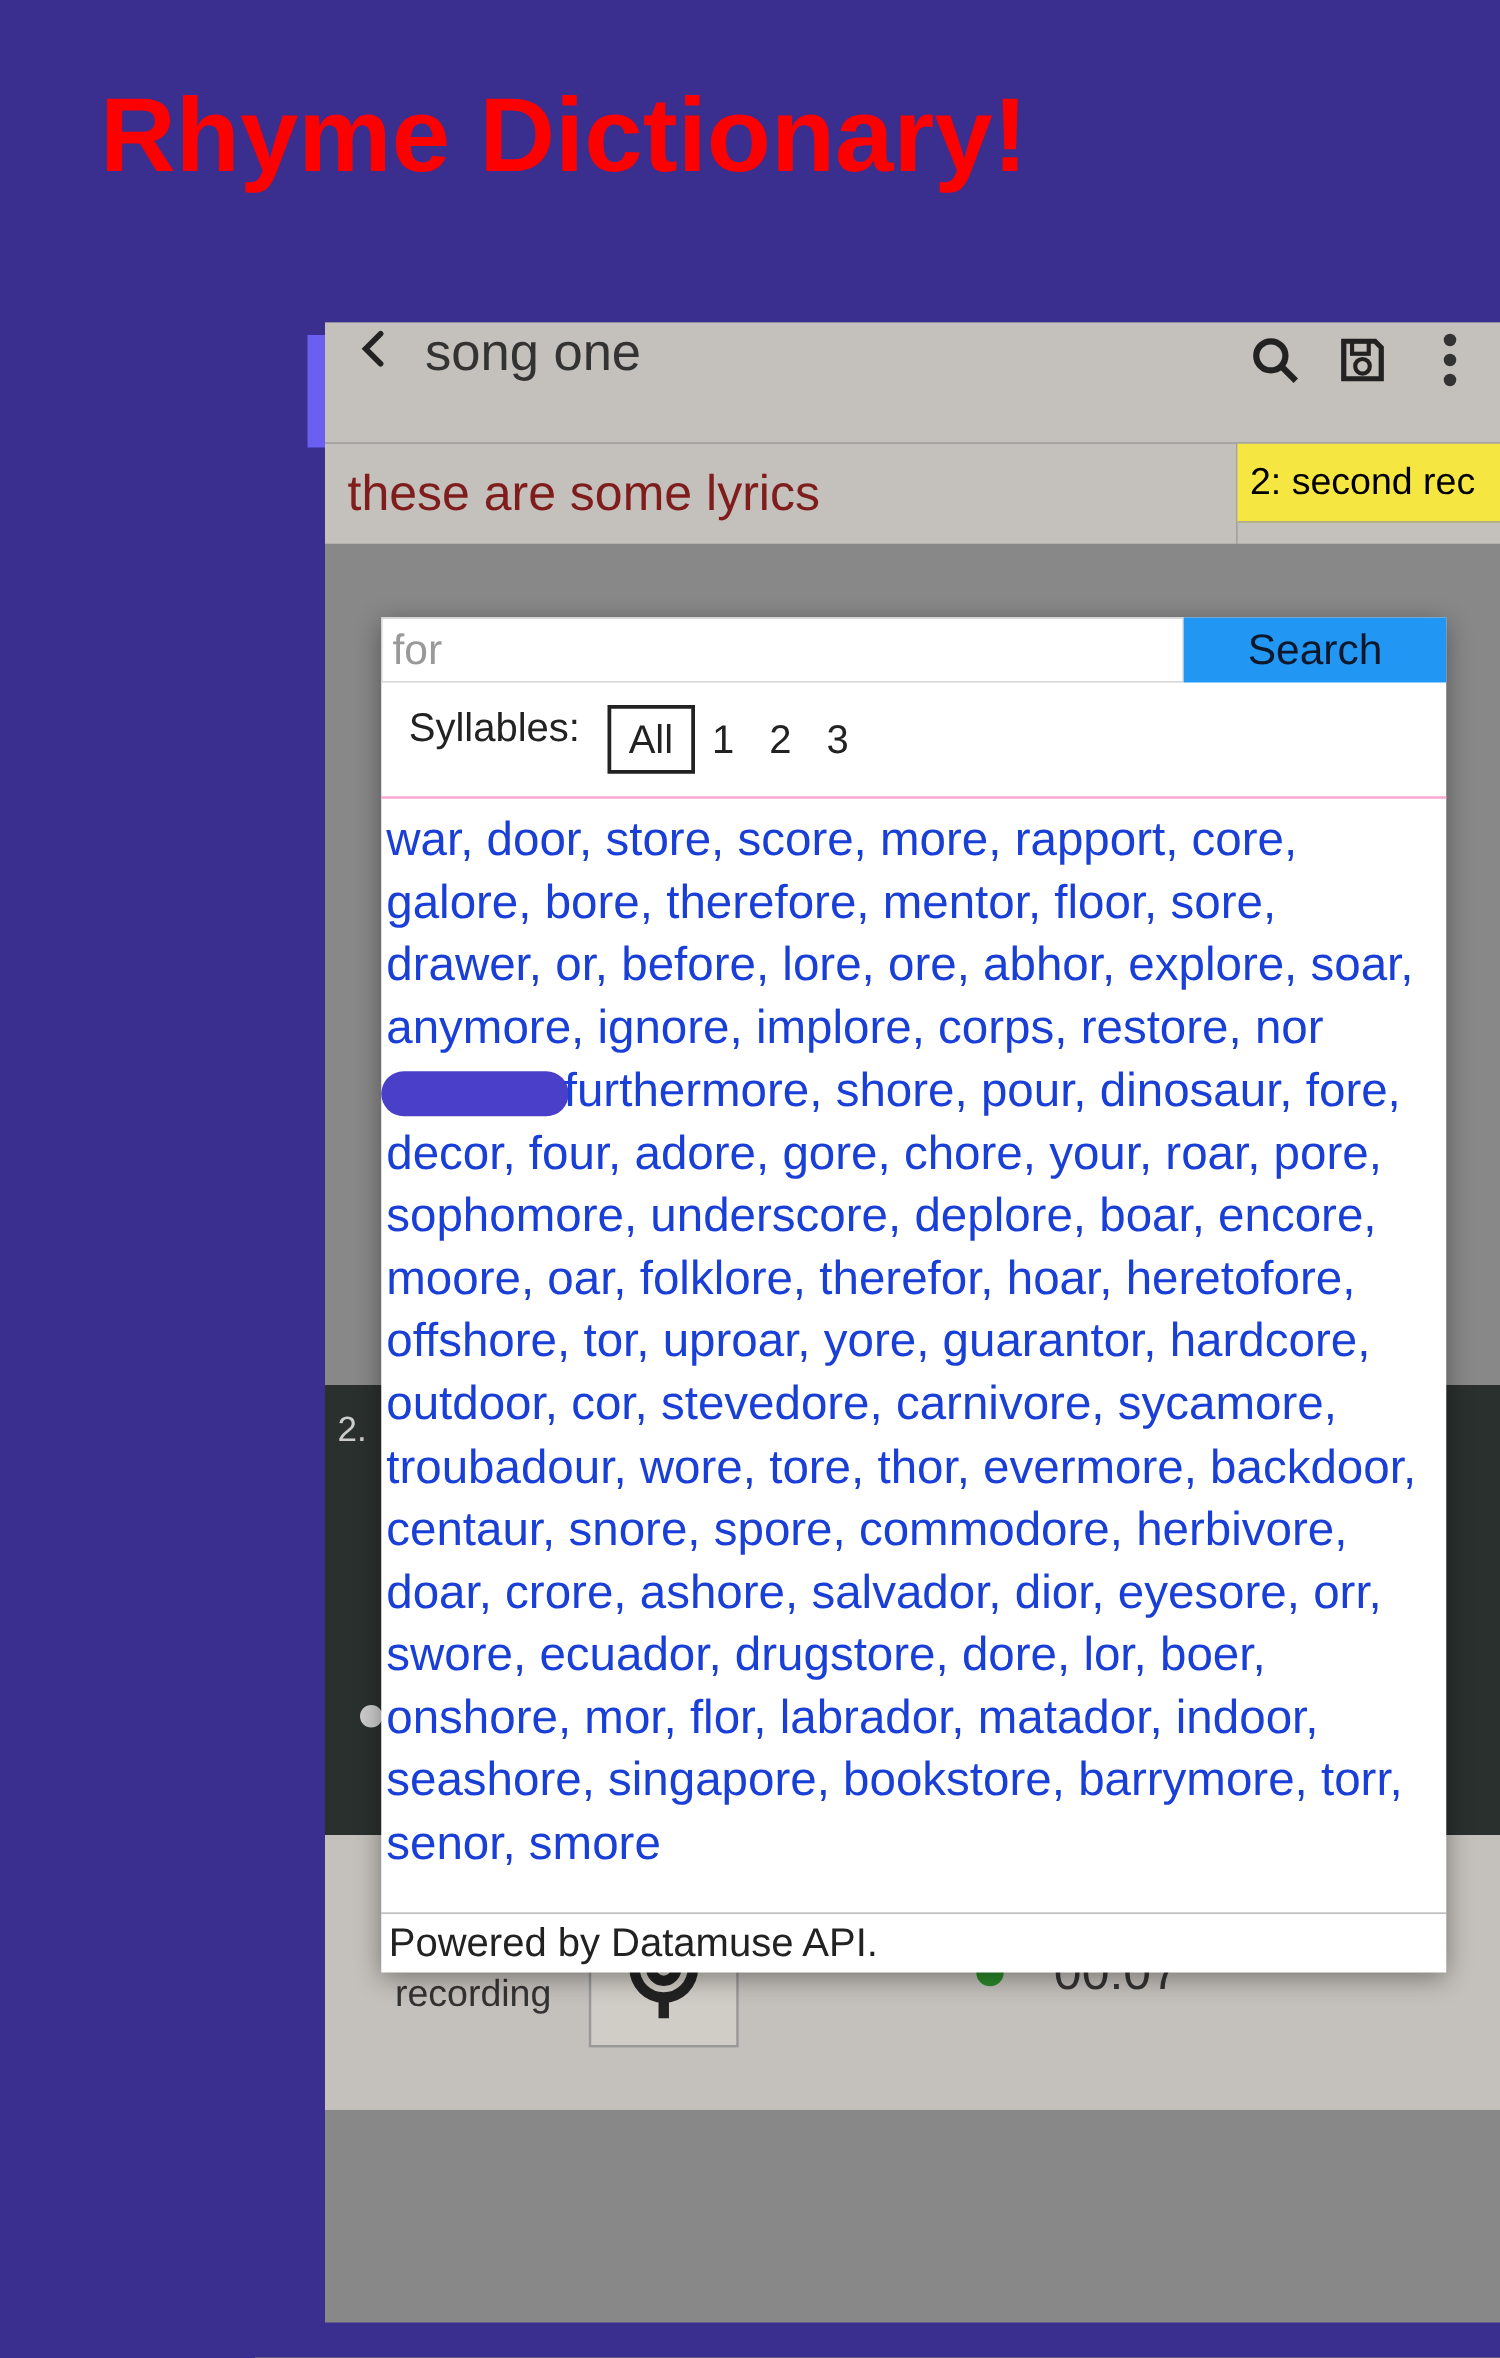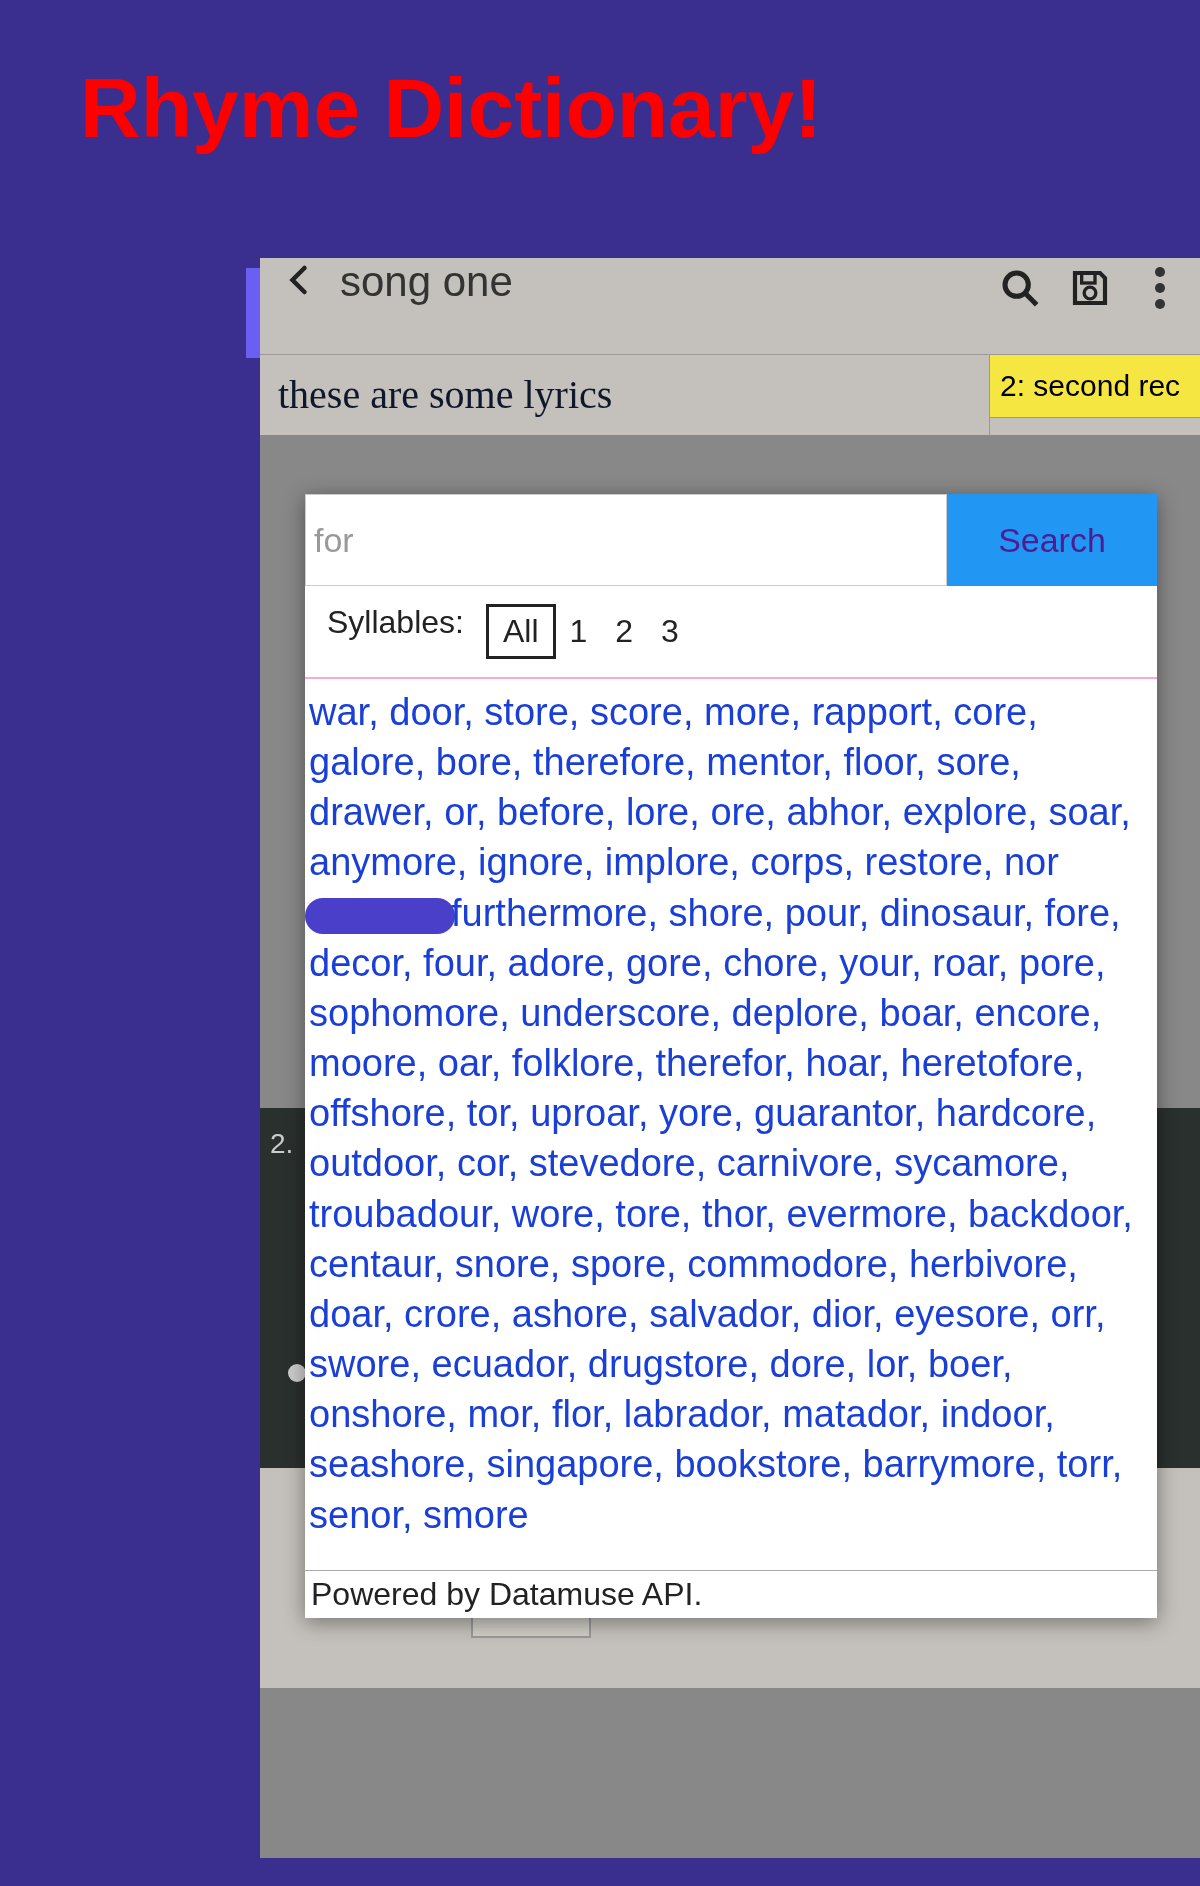--- a/index.html
+++ b/index.html
@@ -65,24 +65,23 @@
     }
     .content-row {
       display: flex;
       border-top: 1px solid #999;
       background: #c4c0bb;
     }
     .lyrics-area {
       flex: 1;
       padding: 14px 18px;
       font-size: 40px;
-      color: #0f172a;
+      color: #7f1d1d;
       line-height: 1.3;
       border-right: 1px solid #999;
-      font-family: Liberation Serif, serif;
     }
     .lyrics-area .line2 { display:block; }
     .track-list {
       width: 210px;
     }
     .track-item {
       padding: 14px 10px;
       font-size: 30px;
       border-bottom: 1px solid #999;
       background: #c4c0bb;
@@ -149,35 +148,35 @@
       position: absolute;
       left: 305px;
       top: 494px;
       width: 852px;
       background: #fff;
       box-shadow: 0 4px 20px rgba(0,0,0,0.4);
       z-index: 10;
     }
     .search-row {
       display: flex;
-      height: 92px;
+      height: 52px;
       border-radius: 31px;
     }
     .search-field {
       flex: 1;
       border: 1px solid #ccc;
       font-size: 34px;
       padding: 0 8px;
       color: #999;
       background: #fff;
     }
     .search-btn {
       width: 210px;
       background: #2196f3;
-      color: #4c1d95;
+      color: #0f172a;
       font-size: 34px;
       border: none;
       cursor: pointer;
     }
     .syllable-row {
       display: flex;
       align-items: flex-start;
       padding: 18px 22px;
       gap: 12px;
       border-bottom: 2px solid #f9a8d4;

